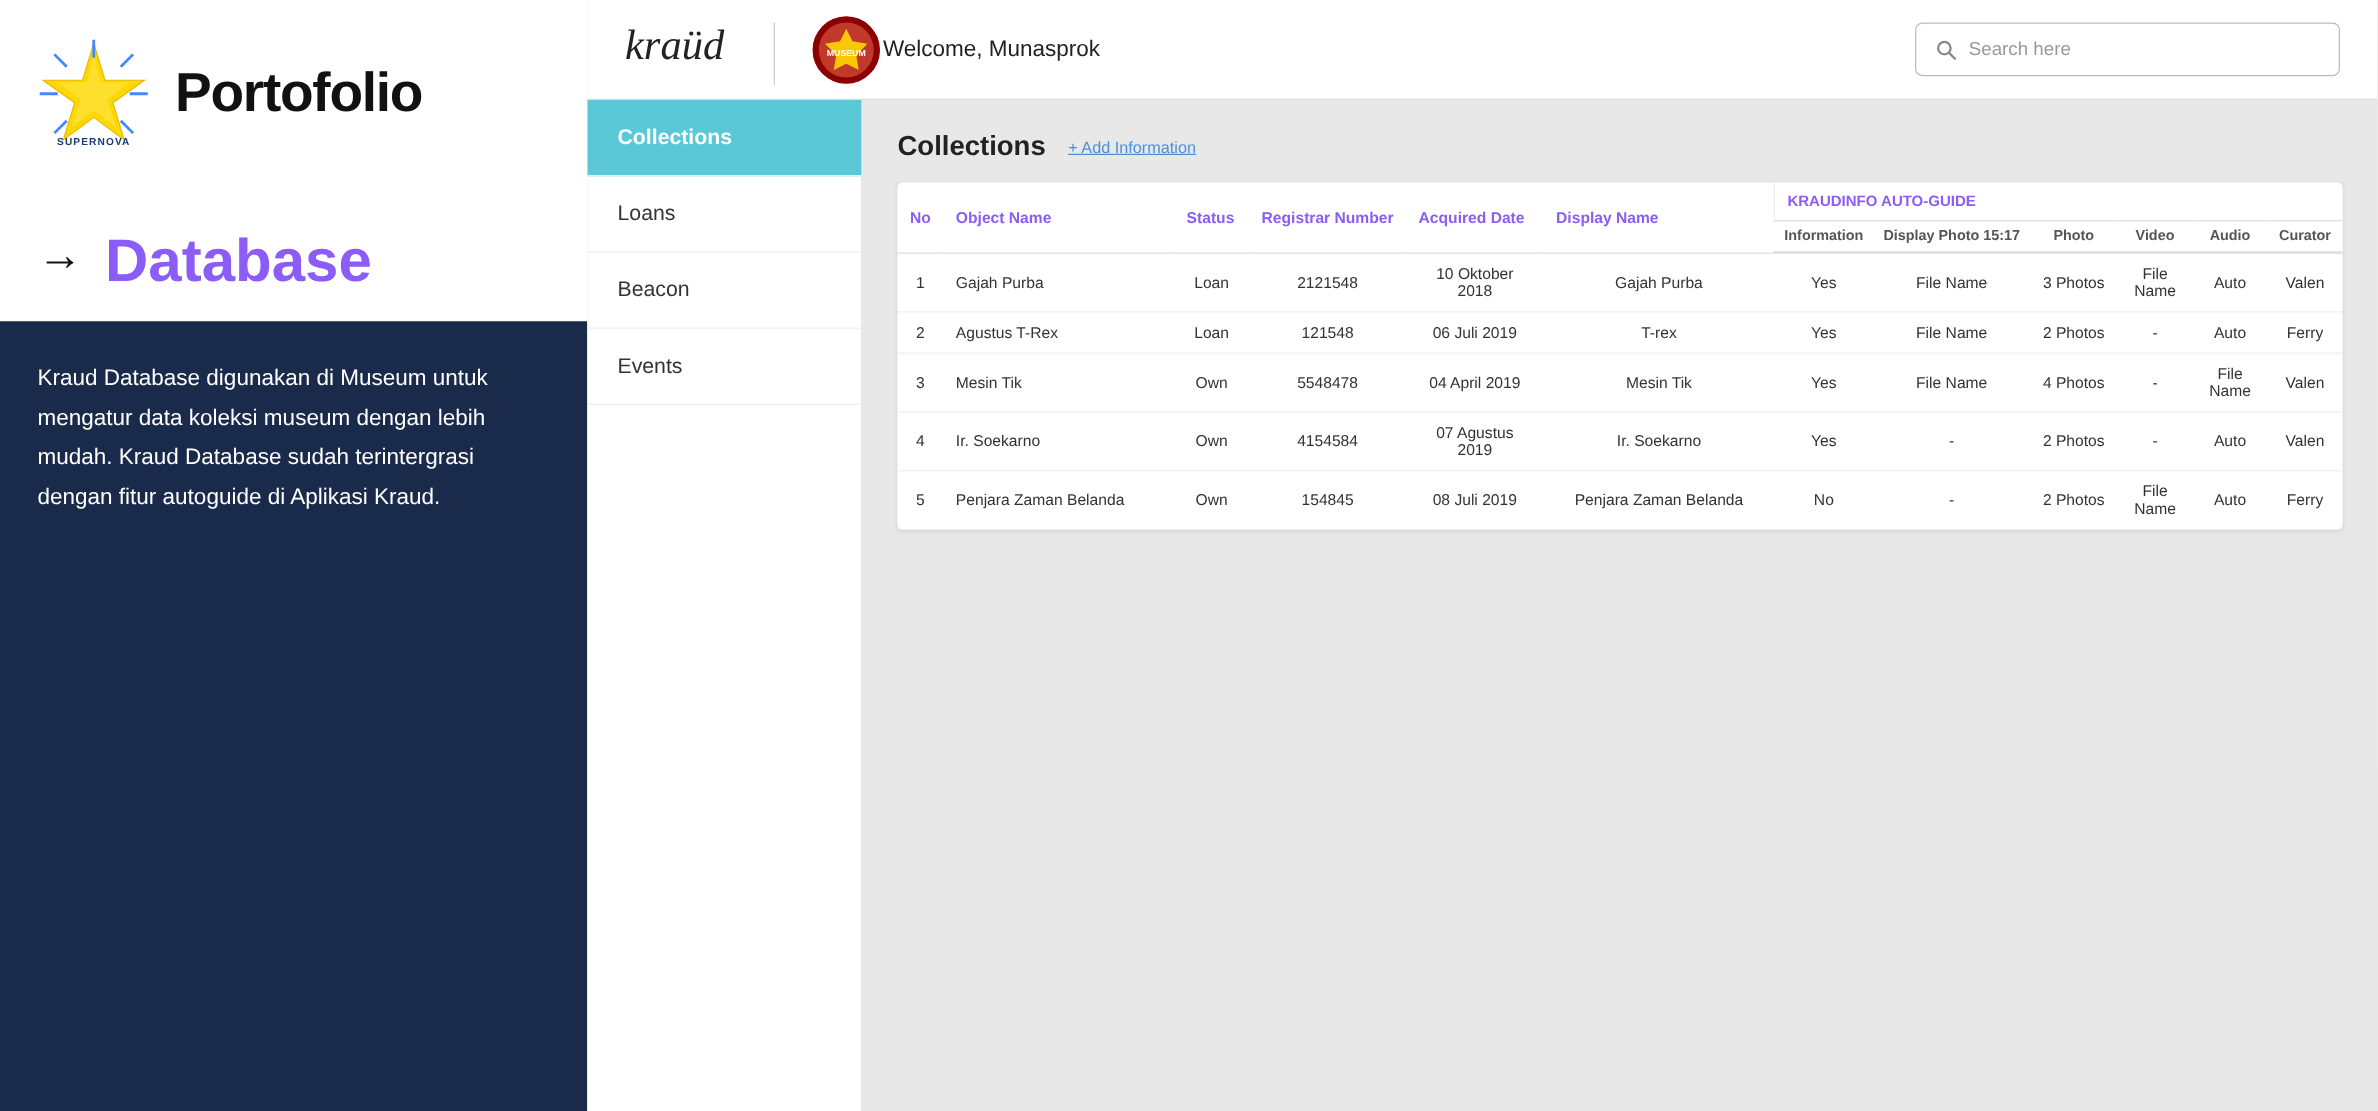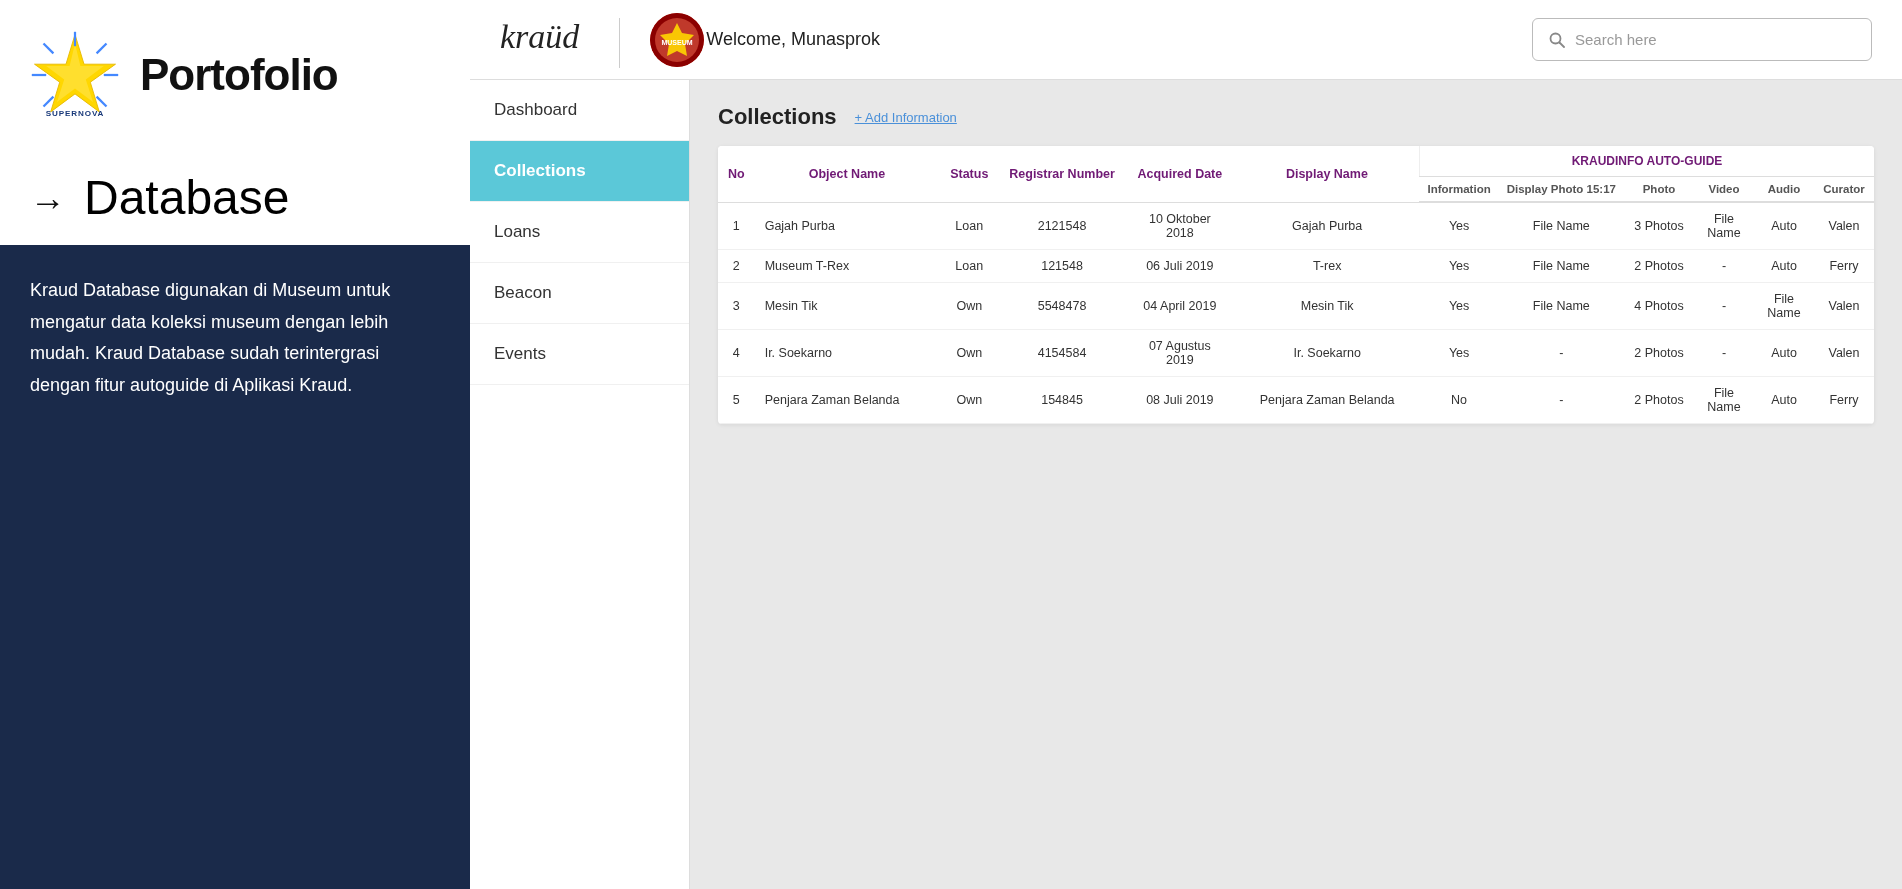--- a/index.html
+++ b/index.html
@@ -51,22 +51,23 @@
     }
 
     .arrow-right {
       font-size: 36px;
       color: #111;
       font-weight: 300;
     }
 
     .database-label {
       font-size: 48px;
-      font-weight: 400;
-      color: #000000;
+      font-weight: 700;
+      color: #8b5cf6;
+      margin-top: 12px;
     }
 
     .description-section {
       background: #1a2a4a;
       flex: 1;
       padding: 30px 30px 30px 30px;
       color: #fff;
       font-size: 18px;
       line-height: 1.75;
     }
@@ -217,25 +218,25 @@
     }
 
     table {
       width: 100%;
       border-collapse: collapse;
       font-size: 12.5px;
     }
 
     thead tr:first-child th {
       background: #fff;
-      color: #701a75;
+      color: #8b5cf6;
       font-weight: 700;
       border-bottom: 1px solid #ddd;
       padding: 8px 10px;
-      text-align: center;
+      text-align: left;
       white-space: nowrap;
     }
 
     .autoguide-header {
       background: #fff;
       text-align: center;
       font-weight: 700;
       font-size: 12px;
       color: #333;
       border-bottom: 1px solid #ddd;
@@ -334,21 +335,20 @@
         <circle cx="6.5" cy="6.5" r="5" stroke="#888" stroke-width="1.8"></circle>
         <line x1="10.5" y1="10.5" x2="15" y2="15" stroke="#888" stroke-width="1.8" stroke-linecap="round"></line>
       </svg>
       <span class="search-placeholder">Search here</span>
     </div>
   </div>
 
   <div class="app-body">
 
     <div class="sidebar">
-      <div class="sidebar-item">Dashboard</div>
       <div class="sidebar-item active">Collections</div>
       <div class="sidebar-item">Loans</div>
       <div class="sidebar-item">Beacon</div>
       <div class="sidebar-item">Events</div>
     </div>
 
     <div class="main-content">
       <div class="collections-header">
         <span class="collections-title">Collections</span>
         <span class="add-collections-link">+ Add Information</span>
@@ -386,21 +386,21 @@
                 <td>Gajah Purba</td>
                 <td>Yes</td>
                 <td>File Name</td>
                 <td>3 Photos</td>
                 <td>File Name</td>
                 <td>Auto</td>
                 <td>Valen</td>
               </tr>
               <tr>
                 <td>2</td>
-                <td style="text-align: left;">Museum T-Rex</td>
+                <td style="text-align: left;">Agustus T-Rex</td>
                 <td>Loan</td>
                 <td>121548</td>
                 <td>06 Juli 2019</td>
                 <td>T-rex</td>
                 <td>Yes</td>
                 <td>File Name</td>
                 <td>2 Photos</td>
                 <td>-</td>
                 <td>Auto</td>
                 <td>Ferry</td>

